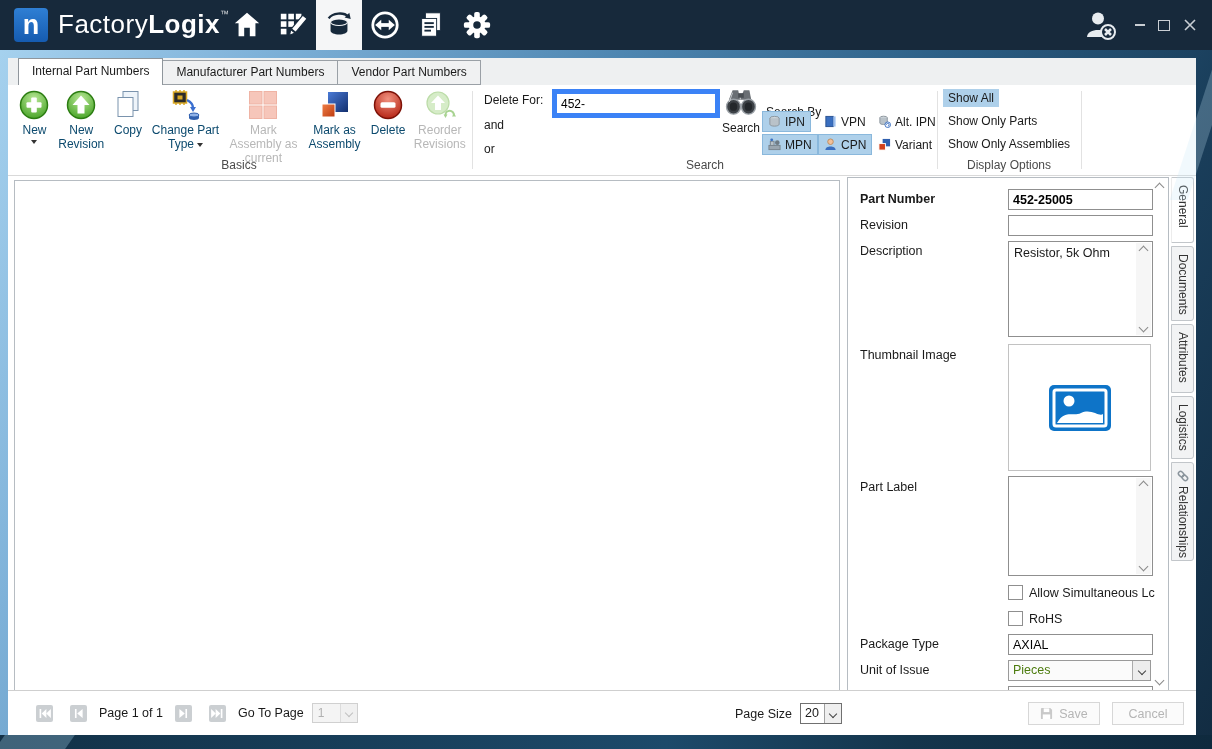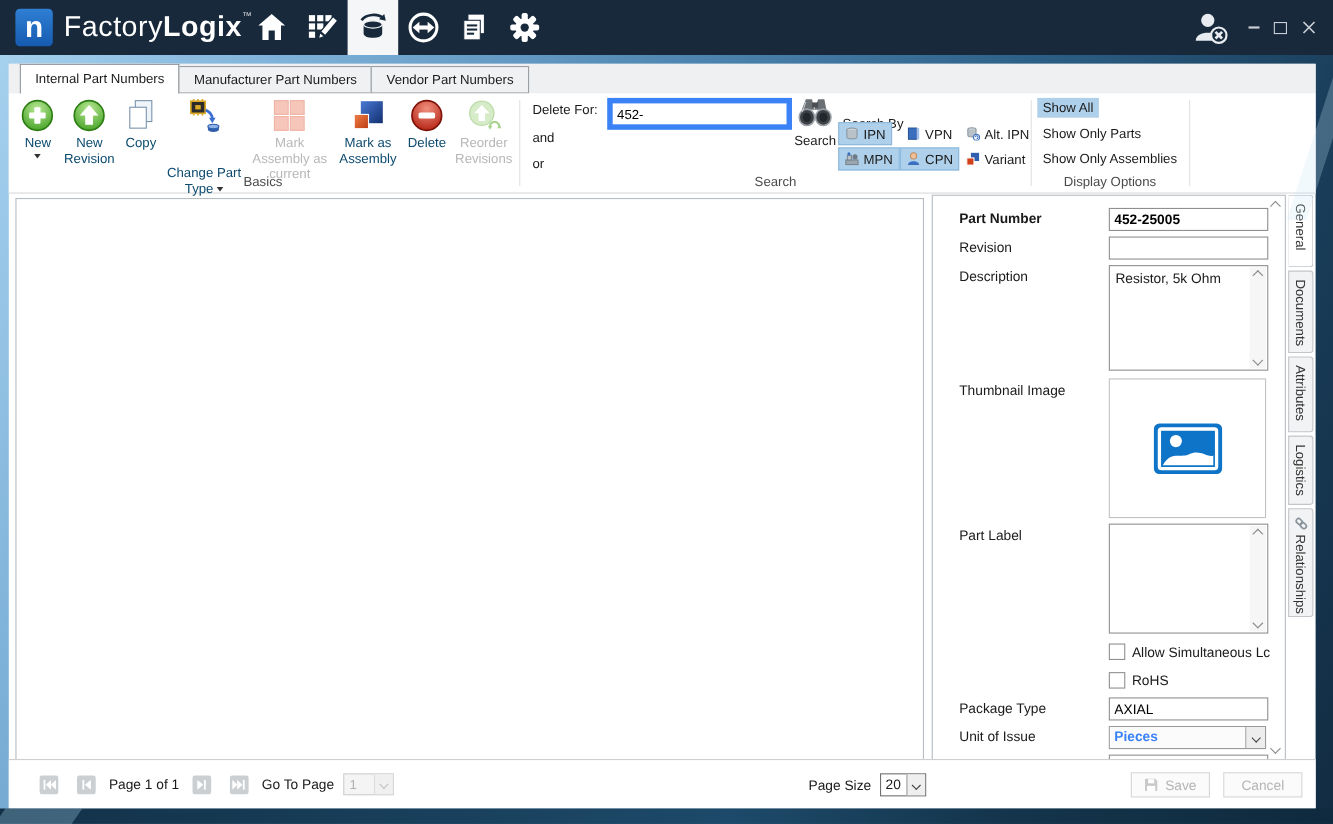--- a/index.html
+++ b/index.html
@@ -61,34 +61,34 @@
   .sby-label{position:absolute;left:292px;top:20px;}
   .toggle{position:absolute;height:19px;display:flex;align-items:center;gap:4px;padding:0 5px;border:1px solid transparent;cursor:pointer;white-space:nowrap;}
   .toggle.sel{background:#aed0ea;border-color:#8ab8dc;}
 
   .dopt{position:absolute;left:4px;padding:2px 5px;cursor:pointer;white-space:nowrap;}
   .dopt.sel{background:#aed0ea;}
 
   
   .listpanel{position:absolute;left:6px;top:122px;width:824px;height:510px;border:1px solid #b6bcc2;background:#fff;}
   .details{position:absolute;left:839px;top:119px;width:320px;height:513px;border:1px solid #b6bcc2;background:#fff;overflow:hidden;font-size:12.5px;}
-  .flabel{position:absolute;left:24px;white-space:nowrap;}
+  .flabel{position:absolute;left:12px;white-space:nowrap;}
   .flabel.bold{font-weight:bold;}
   .finput{position:absolute;left:160px;width:135px;height:19px;border:1px solid #8f8f8f;font-family:inherit;font-size:12.5px;padding:0 4px;box-sizing:content-box;background:#fff;}
   .finput.bold{font-weight:bold;}
   .tarea{position:absolute;left:160px;width:143px;border:1px solid #8f8f8f;background:#fff;}
   .tarea .tval{position:absolute;left:5px;top:4px;right:18px;}
   .tscroll{position:absolute;top:1px;bottom:1px;right:1px;width:15px;background:#f6f6f6;display:flex;flex-direction:column;justify-content:space-between;align-items:center;padding:4px 0;box-sizing:border-box;}
   .thumbbox{position:absolute;left:160px;width:141px;height:125px;border:1px solid #c2c2c2;display:flex;align-items:center;justify-content:center;background:#fff;}
   .cbrow{position:absolute;left:160px;display:flex;align-items:center;white-space:nowrap;}
   .cbox{width:13px;height:13px;border:1px solid #8f8f8f;background:#fff;margin-right:6px;flex:0 0 auto;cursor:pointer;}
   .combo{position:absolute;left:160px;width:143px;height:21px;border:1px solid #9a9a9a;display:flex;align-items:stretch;box-sizing:border-box;background:#fff;}
   .combo .ctext{flex:1;padding:2px 4px;overflow:hidden;}
   .combo .cbtn{width:17px;border-left:1px solid #ababab;background:#ededed;display:flex;align-items:center;justify-content:center;}
-  .combo.disabled .ctext{color:#3b82f6;background:#fbfbfb;font-weight:bold;}
+  .combo.disabled .ctext{color:#4d7c0f;background:#fbfbfb;}
   .chev{display:inline-block;width:6px;height:6px;border-right:1.6px solid #8a8a8a;border-bottom:1.6px solid #8a8a8a;}
   .chev.up{transform:rotate(-135deg);}
   .chev.down{transform:rotate(45deg);}
   .chev.dark{border-color:#444;width:5px;height:5px;}
   .pscroll-up{position:absolute;right:5px;top:6px;}
   .pscroll-down{position:absolute;right:5px;bottom:7px;}
 
   
   .sidetabs{position:absolute;left:1163px;top:119px;width:26px;}
   .stab{writing-mode:vertical-rl;width:23px;background:#f2f3f4;border:1px solid #c2c6ca;border-radius:0 3px 3px 0;
@@ -256,21 +256,21 @@
           </div>
           <div class="rbtn" style="width:38px;">
             <div class="ricon">
               <svg viewBox="0 0 32 32" width="32" height="32">
                   <rect x="11" y="2.5" width="15" height="19" fill="#eef4fa" stroke="#7a93ad"></rect>
                   <rect x="6" y="8.5" width="15" height="19" fill="#fff" stroke="#7a93ad"></rect>
                 </svg>
             </div>
             <div class="rlabel"><span>Copy</span></div>
           </div>
-          <div class="rbtn" style="width:76px;gap:27px;">
+          <div class="rbtn" style="width:76px;">
             <div class="ricon">
               <svg viewBox="0 0 32 32" width="32" height="32">
                 <g stroke="#d9a825" stroke-width="1.5">
                     <path d="M6 1 v2 M10 1 v2 M14 1 v2 M6 14 v2 M10 14 v2 M14 14 v2"></path>
                   </g>
                 <rect x="3.5" y="3" width="13" height="11" fill="#2b2b2b" stroke="#d9a825" stroke-width="1.5"></rect>
                 <rect x="7.5" y="6.5" width="5" height="4" fill="#d9a825"></rect>
                 <path d="M17 11 C21 13 23 16 23 19" stroke="#3a6fd0" stroke-width="2.5" fill="none"></path>
                   <polygon points="20,18 26,18 23,23" fill="#3a6fd0"></polygon>
                 <path d="M19 26 v3 c0 1.1 2.2 2 5 2 s5-.9 5-2 v-3" fill="#2f5fae"></path>

